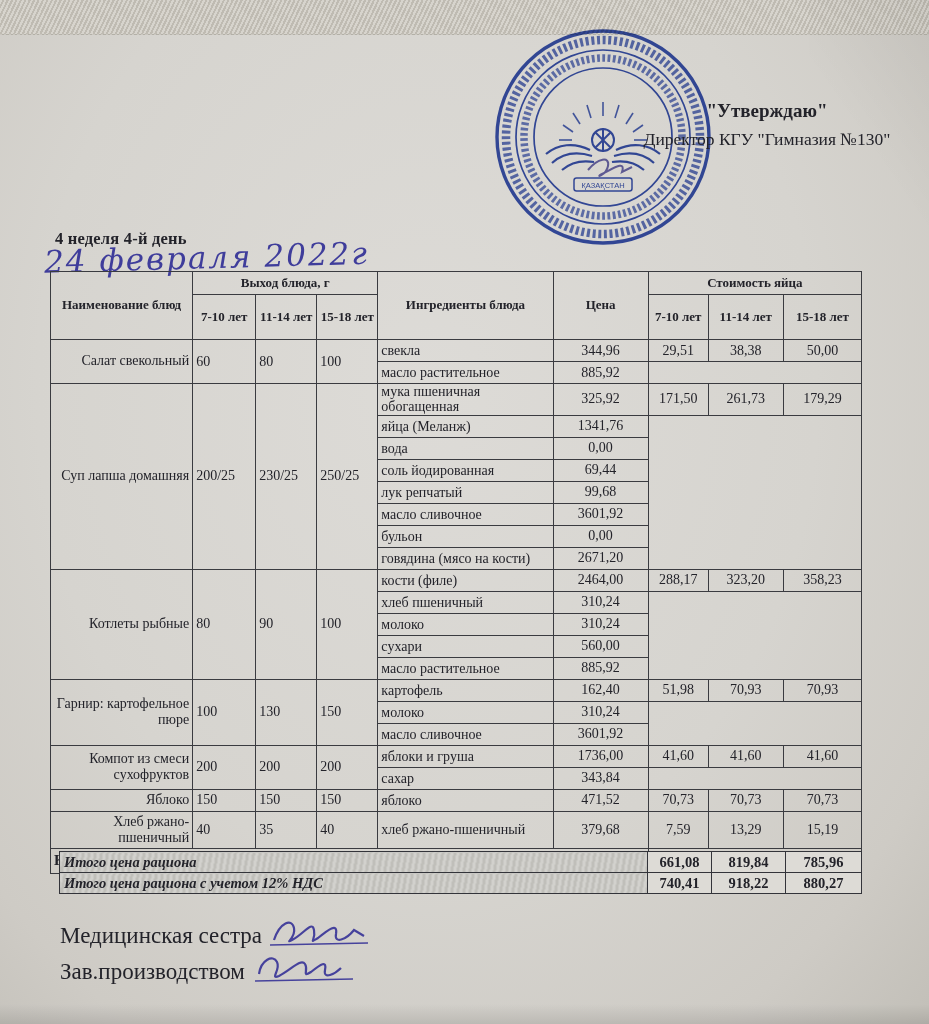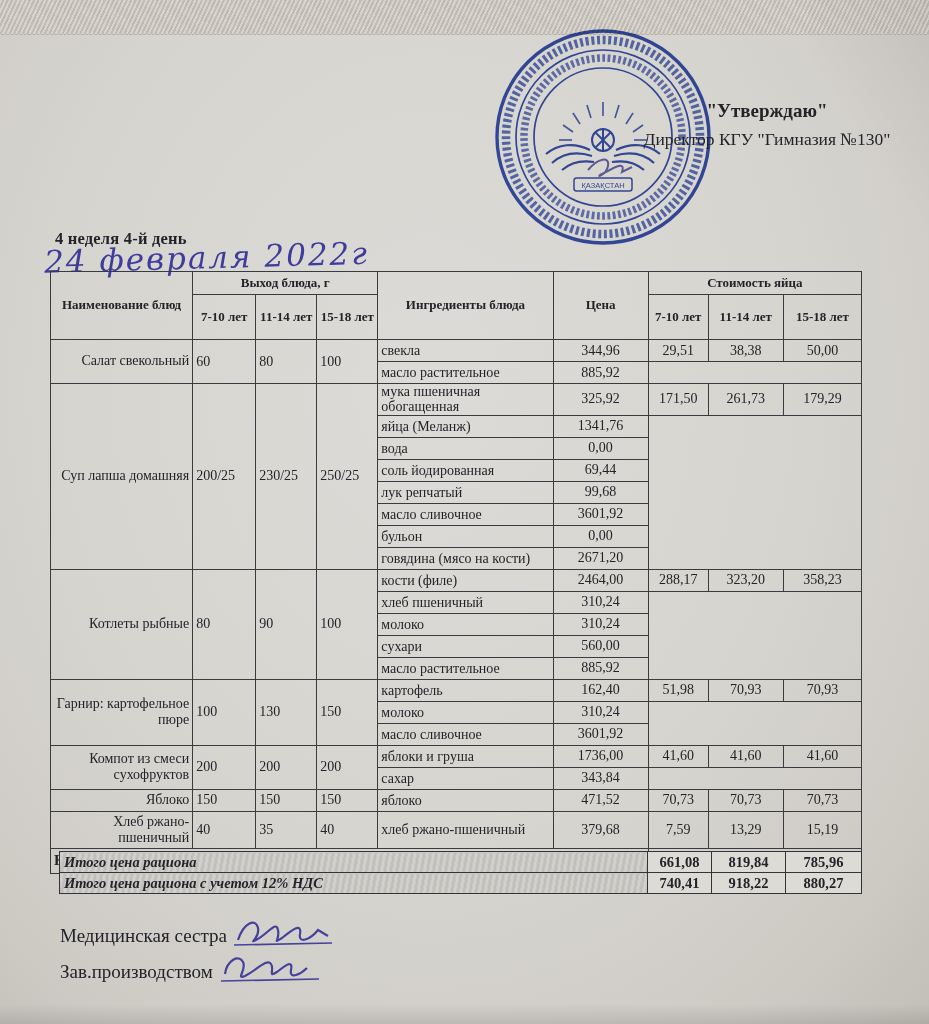--- a/index.html
+++ b/index.html
@@ -42,21 +42,21 @@
   .cal-right{position:relative;}
   .cal-dot{position:absolute;left:50px;top:6px;width:3px;height:4px;border-radius:50%;background:#3a3b40;}
   
   .summary-table{position:absolute;left:59px;top:851px;width:802px;font-size:14.5px;}
   .summary-table td{border:1.8px solid #33343a;height:20px;padding:0 4px;vertical-align:middle;margin-left:12px;}
   .sum-label{font-weight:bold;font-style:italic;text-align:left;
      background:#c8c7c2;
      background-image:repeating-linear-gradient(100deg, rgba(255,255,255,.18) 0 3px, rgba(0,0,0,.04) 3px 6px);}
   .sum-val{font-weight:bold;text-align:center;background:#dddbd6;}
   
-  .footer-block{position:absolute;left:60px;top:914px;font-size:19px;line-height:28px;}
+  .footer-block{position:absolute;left:60px;top:914px;font-size:23px;line-height:28px;}
   .sig-line{position:relative;display:inline-block;vertical-align:bottom;}
   .shadow-bottom{position:absolute;left:0;bottom:0;width:929px;height:20px;
      background:linear-gradient(to bottom, rgba(0,0,0,0), rgba(0,0,0,.10));}
   .shadow-corner{position:absolute;right:0;top:0;width:120px;height:260px;
      background:linear-gradient(235deg, rgba(0,0,0,.05), rgba(0,0,0,0) 55%);}
 </style>
 </head>
 <body>
 
 <div class="paper">

